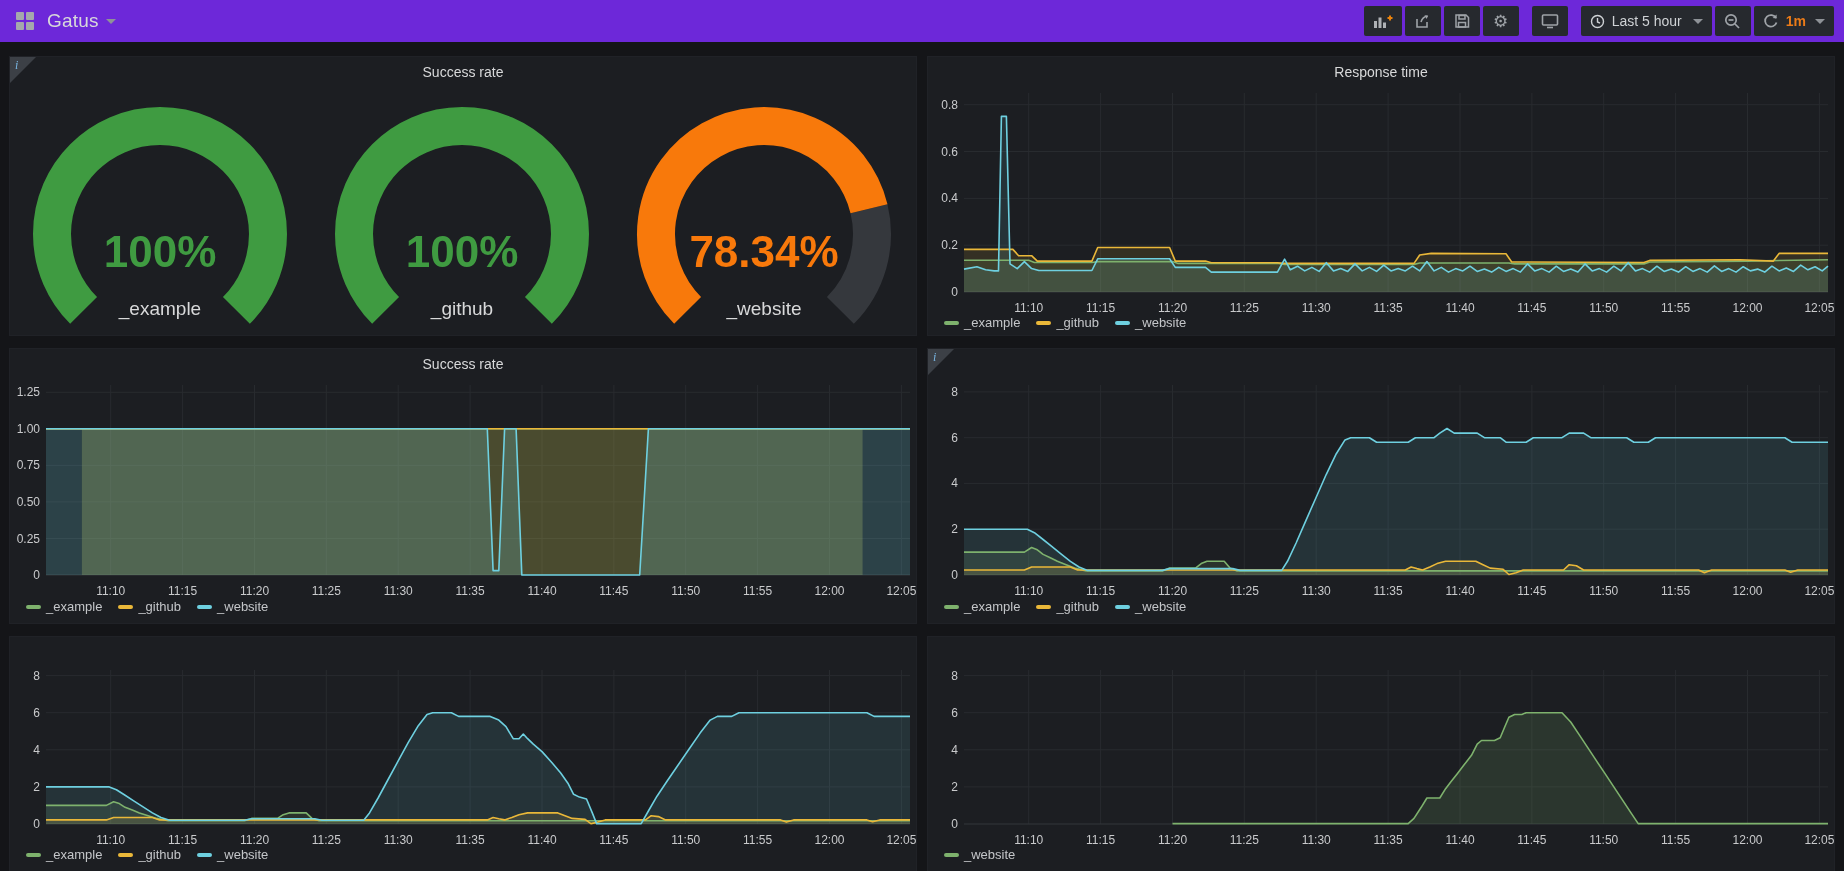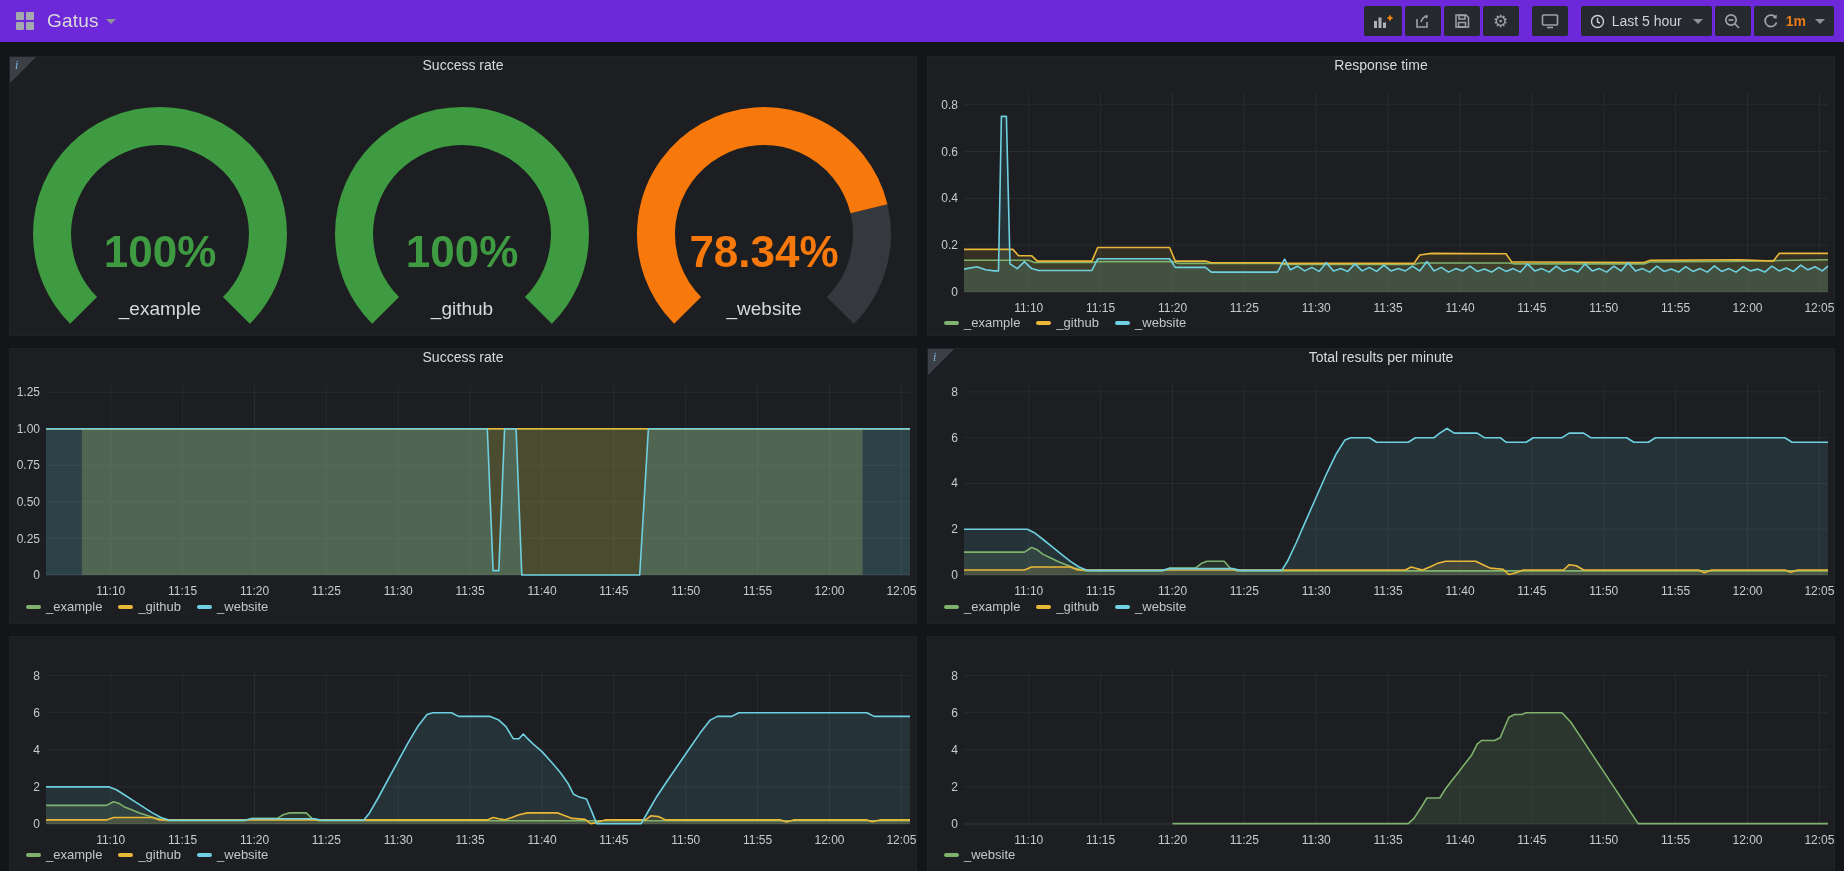--- a/index.html
+++ b/index.html
@@ -19,21 +19,21 @@
   .tb-btn { height:30px; min-width:36px; background:#26292e; border:none; border-radius:2px;
             display:flex; align-items:center; justify-content:center; margin-left:3px; cursor:pointer;
             color:#cfd2d5; font-size:14px; font-family:inherit; padding:0 9px; }
   .tb-btn svg { display:block; }
   .tb-gap { width:10px; }
   .orange-txt { color:#eb7b18; font-weight:700; margin:0 2px 0 7px; }
   .tp-label { margin:0 4px 0 7px; }
 
   
   .panel { position:absolute; background:#1c1e22; border:1px solid #202227; }
-  .panel-title { position:absolute; top:0; left:0; width:100%; text-align:center; color:#d8d9da;
+  .panel-title { position:absolute; top:7px; left:0; width:100%; text-align:center; color:#d8d9da;
                  font-size:14px; font-weight:500; cursor:pointer; z-index:3; }
   .chart { position:absolute; left:0; top:0; width:100%; height:100%; }
   .legend { position:absolute; left:16px; display:flex; gap:16px; font-size:13px; color:#c4c6c9; z-index:3; }
   .legend .li { display:flex; align-items:center; gap:5px; cursor:pointer; }
   .legend .dash { width:15px; height:4px; border-radius:2px; display:inline-block; }
   .info-corner { position:absolute; left:0; top:0; width:0; height:0;
                  border-top:26px solid #3c4046; border-right:26px solid transparent; z-index:4; }
   .info-corner i { position:absolute; top:-25px; left:5px; font-size:12px; font-style:italic;
                    font-family:"Liberation Serif", serif; color:#79b6e2; }
 
@@ -272,21 +272,20 @@
           <span class="dash" style="background: rgb(110, 208, 224);"></span>
           <span>_website</span>
         </span>
       </div>
   </section>
 
   <section class="panel" style="left:927px; top:348px; width:908px; height:276px;">
     <div class="info-corner">
         <i>i</i>
       </div>
-    <div class="panel-title">Total results per minute</div>
     <div class="chart"><svg width="908" height="274" viewBox="0 0 908 274">
           <g>
             <line x1="100.7" y1="36" x2="100.7" y2="226" stroke="#282b2f" stroke-width="1"></line>
             <line x1="172.6" y1="36" x2="172.6" y2="226" stroke="#282b2f" stroke-width="1"></line>
             <line x1="244.5" y1="36" x2="244.5" y2="226" stroke="#282b2f" stroke-width="1"></line>
             <line x1="316.3" y1="36" x2="316.3" y2="226" stroke="#282b2f" stroke-width="1"></line>
             <line x1="388.2" y1="36" x2="388.2" y2="226" stroke="#282b2f" stroke-width="1"></line>
             <line x1="460.1" y1="36" x2="460.1" y2="226" stroke="#282b2f" stroke-width="1"></line>
             <line x1="532.0" y1="36" x2="532.0" y2="226" stroke="#282b2f" stroke-width="1"></line>
             <line x1="603.9" y1="36" x2="603.9" y2="226" stroke="#282b2f" stroke-width="1"></line>

